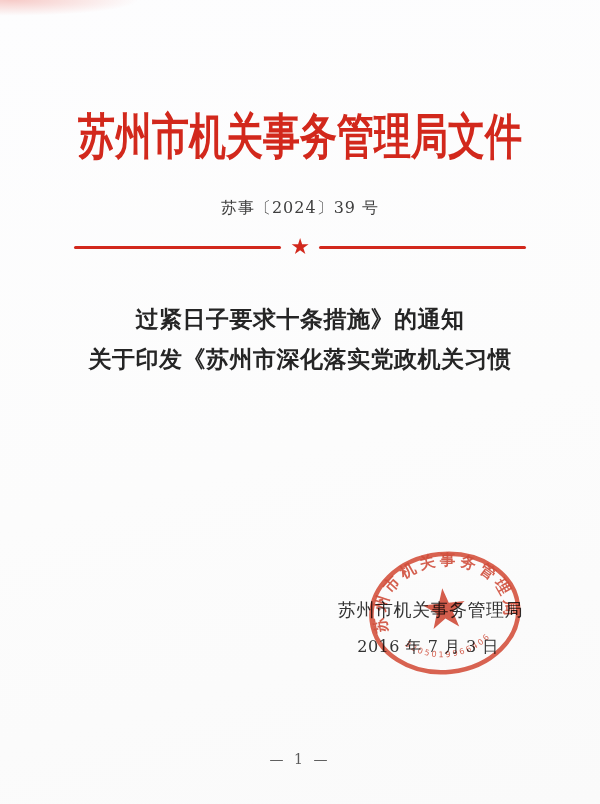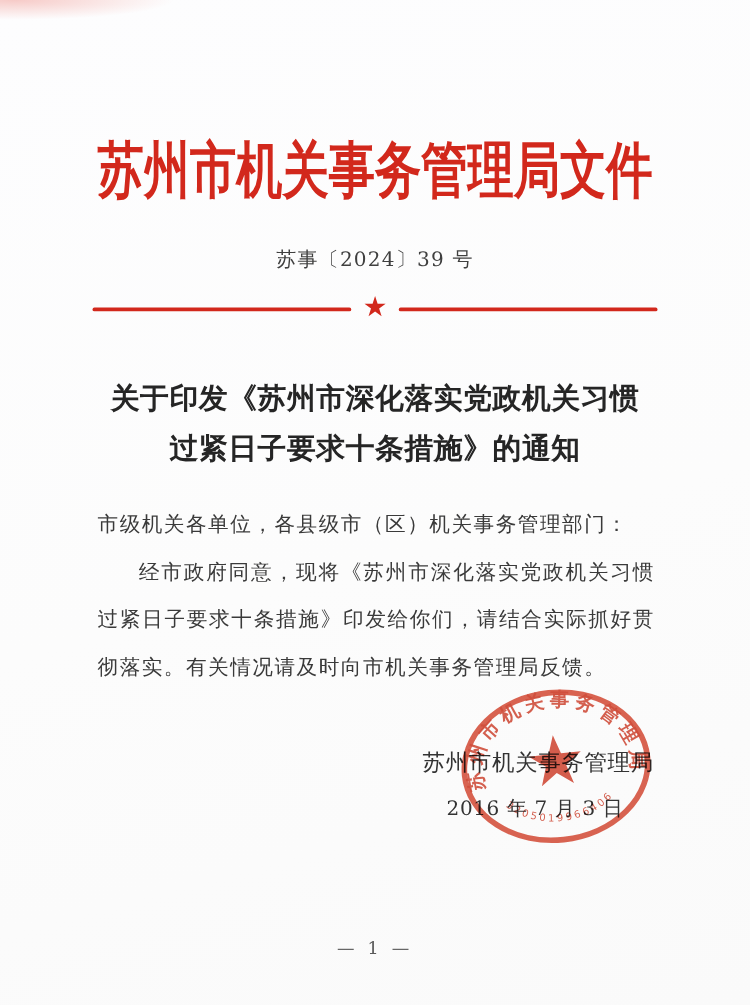--- a/index.html
+++ b/index.html
@@ -72,28 +72,24 @@
 
   <div class="doc-number">苏事〔2024〕39 号</div>
 
   <div class="divider">
     <div class="line"></div>
     <div class="star">★</div>
     <div class="line"></div>
   </div>
 
   <div class="notice-title">
+    <div>过紧日子要求十条措施》的通知</div>
     <div>关于印发《苏州市深化落实党政机关习惯</div>
-    <div>过紧日子要求十条措施》的通知</div>
   </div>
 
-  <div class="body-text">
-    <div class="salutation">市级机关各单位，各县级市（区）机关事务管理部门：</div>
-    <div class="paragraph">经市政府同意，现将《苏州市深化落实党政机关习惯过紧日子要求十条措施》印发给你们，请结合实际抓好贯彻落实。有关情况请及时向市机关事务管理局反馈。</div>
-  </div>
 
   <div class="signature">
     <div class="org">苏州市机关事务管理局</div>
     <div class="date">2016 年 7 月 3 日</div>
   </div>
 
   <svg class="seal" viewBox="0 0 158 131">
     <defs>
       <path id="sealTopArc" d="M 22.6 80.4 A 60 48 0 1 1 135.4 80.4" fill="none"></path>
       <path id="sealBottomArc" d="M 33.1 89.2 A 56 44 0 0 0 124.9 89.2" fill="none"></path>

